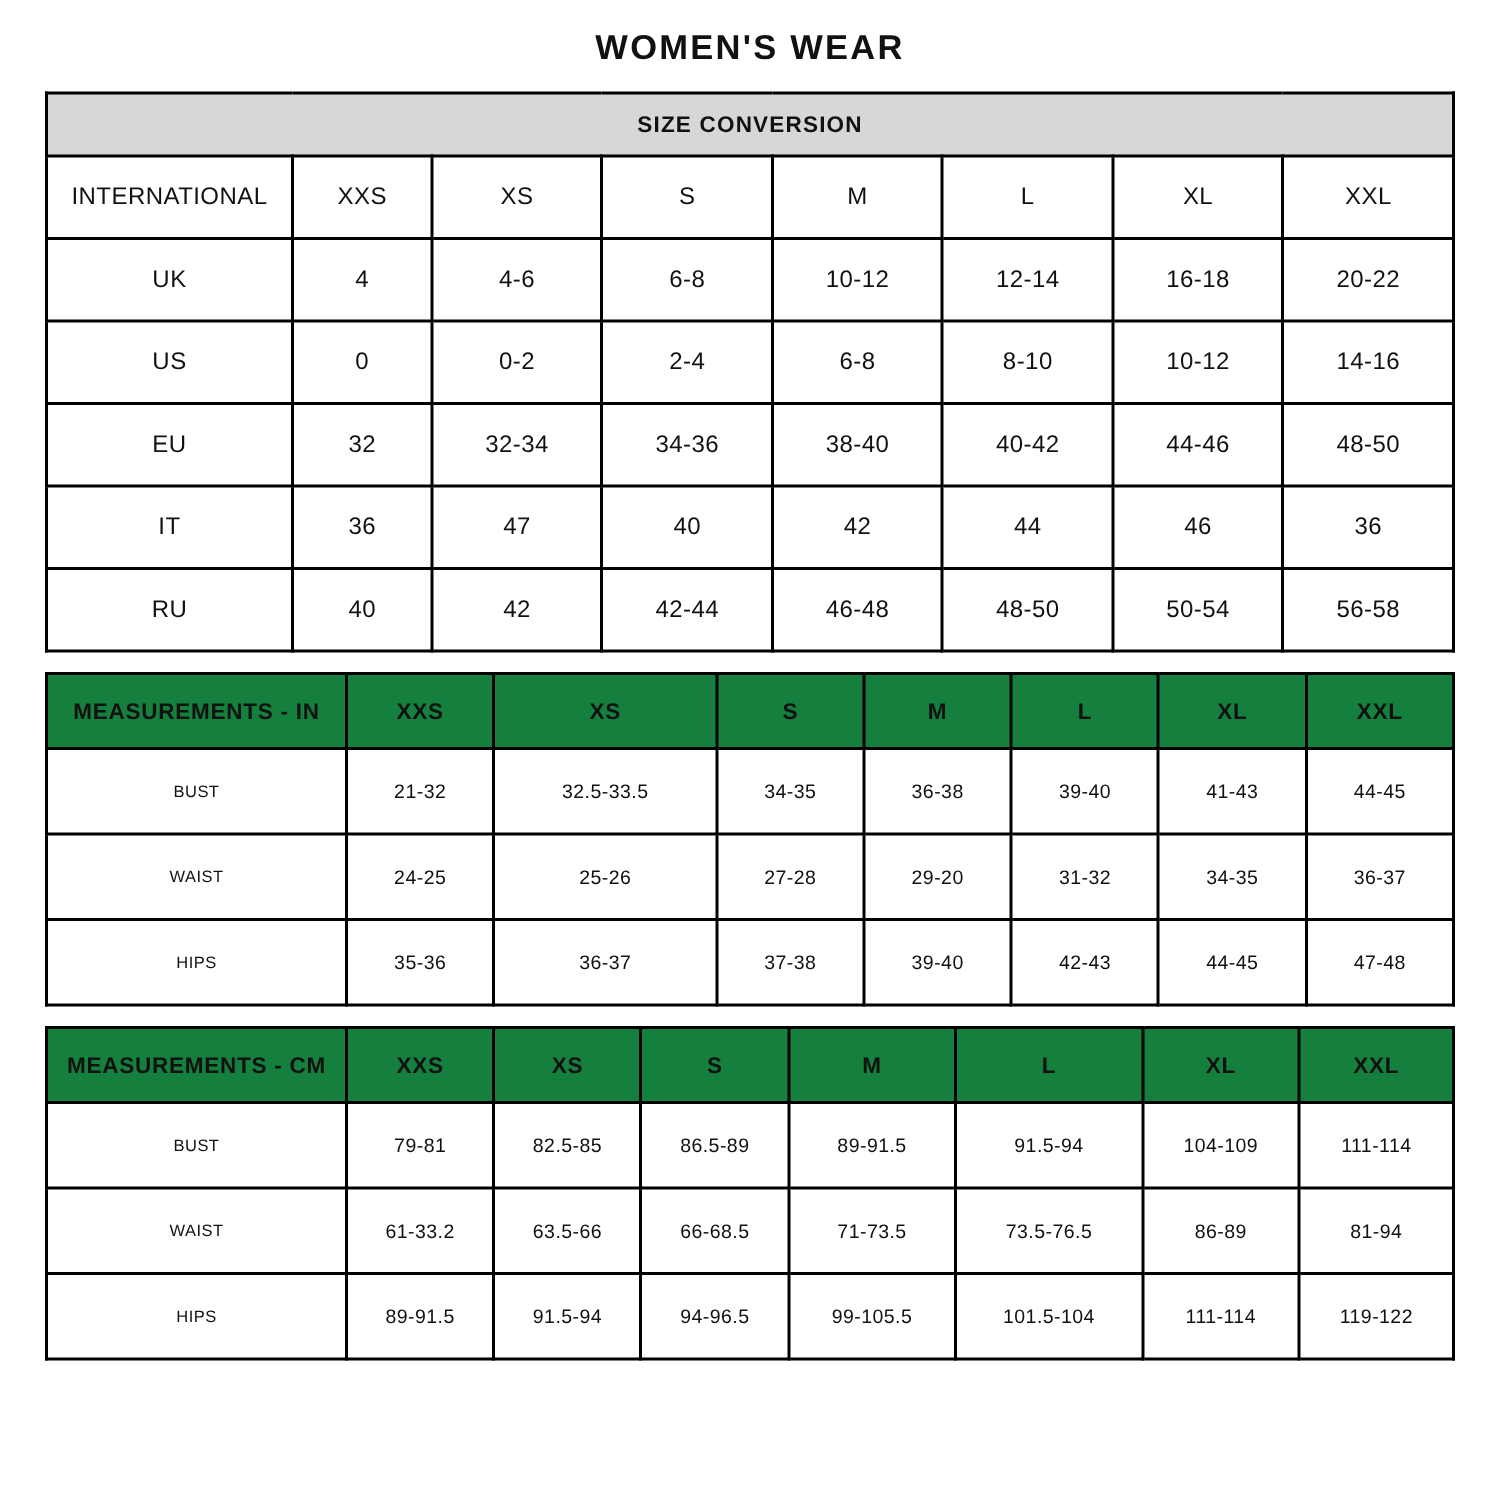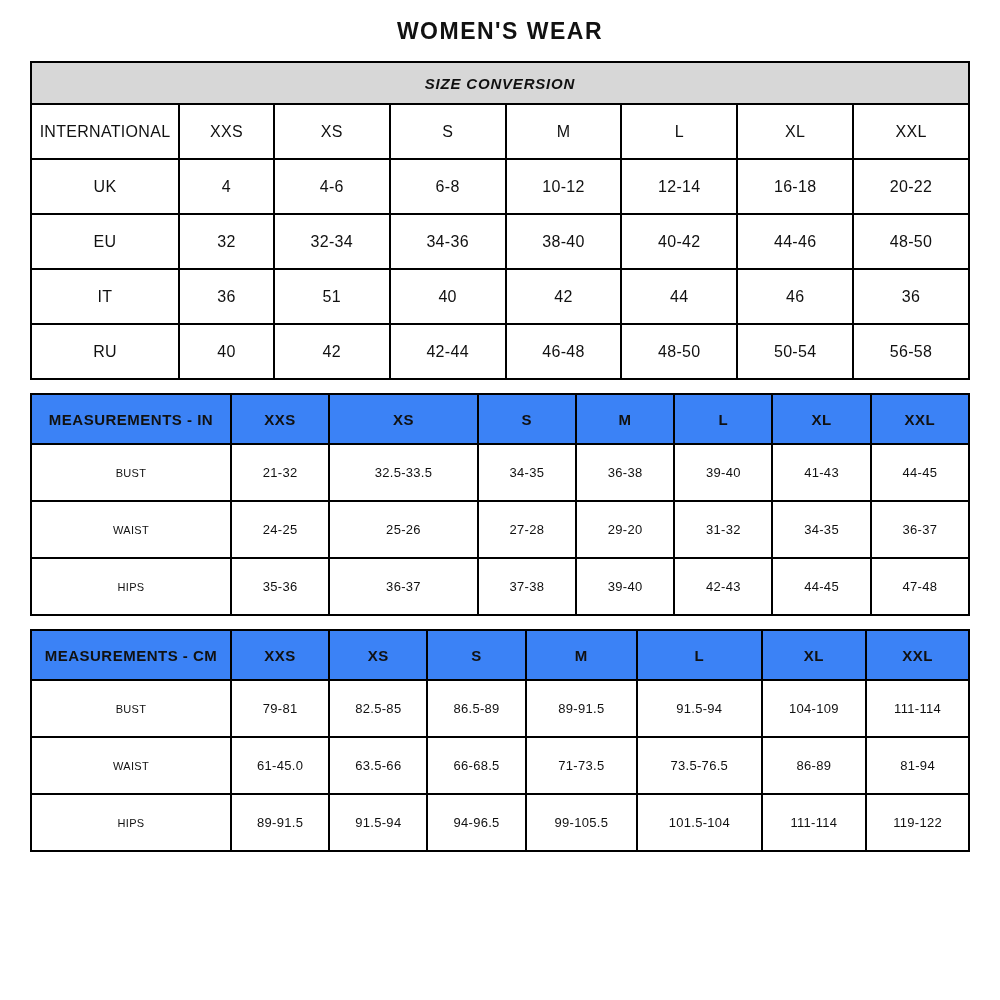--- a/index.html
+++ b/index.html
@@ -41,36 +41,35 @@
   .t-conv td {
     height: 55px;
     font-size: 16px;
   }
   .t-conv td.banner {
     height: 42px;
     font-size: 15px;
     font-weight: 700;
     background: #d7d7d7;
     letter-spacing: 0.8px;
-    font-style: italic;
   }
   .t-conv td.rowlabel {
-    width: 148px;
+    width: 164px;
   }
   
   .t-meas td {
     height: 57px;
     font-size: 13px;
   }
   .t-meas td.rowlabel {
     width: 200px;
     font-size: 11px;
   }
   .t-meas tr.head td {
-    background: #3b82f6;
+    background: #15803d;
     font-weight: 700;
     font-size: 15px;
     height: 50px;
     letter-spacing: 0.5px;
   }
 </style>
 </head>
 <body>
 
 <div class="page">
@@ -95,33 +94,43 @@
           <td class="rowlabel">UK</td>
           <td>4</td>
           <td>4-6</td>
           <td>6-8</td>
           <td>10-12</td>
           <td>12-14</td>
           <td>16-18</td>
           <td>20-22</td>
         </tr>
         <tr>
+          <td class="rowlabel">US</td>
+          <td>0</td>
+          <td>0-2</td>
+          <td>2-4</td>
+          <td>6-8</td>
+          <td>8-10</td>
+          <td>10-12</td>
+          <td>14-16</td>
+        </tr>
+        <tr>
           <td class="rowlabel">EU</td>
           <td>32</td>
           <td>32-34</td>
           <td>34-36</td>
           <td>38-40</td>
           <td>40-42</td>
           <td>44-46</td>
           <td>48-50</td>
         </tr>
         <tr>
           <td class="rowlabel">IT</td>
           <td>36</td>
-          <td>51</td>
+          <td>47</td>
           <td>40</td>
           <td>42</td>
           <td>44</td>
           <td>46</td>
           <td>36</td>
         </tr>
         <tr>
           <td class="rowlabel">RU</td>
           <td>40</td>
           <td>42</td>
@@ -196,21 +205,21 @@
           <td>79-81</td>
           <td>82.5-85</td>
           <td>86.5-89</td>
           <td>89-91.5</td>
           <td>91.5-94</td>
           <td>104-109</td>
           <td>111-114</td>
         </tr>
         <tr>
           <td class="rowlabel">WAIST</td>
-          <td>61-45.0</td>
+          <td>61-33.2</td>
           <td>63.5-66</td>
           <td>66-68.5</td>
           <td>71-73.5</td>
           <td>73.5-76.5</td>
           <td>86-89</td>
           <td>81-94</td>
         </tr>
         <tr>
           <td class="rowlabel">HIPS</td>
           <td>89-91.5</td>

